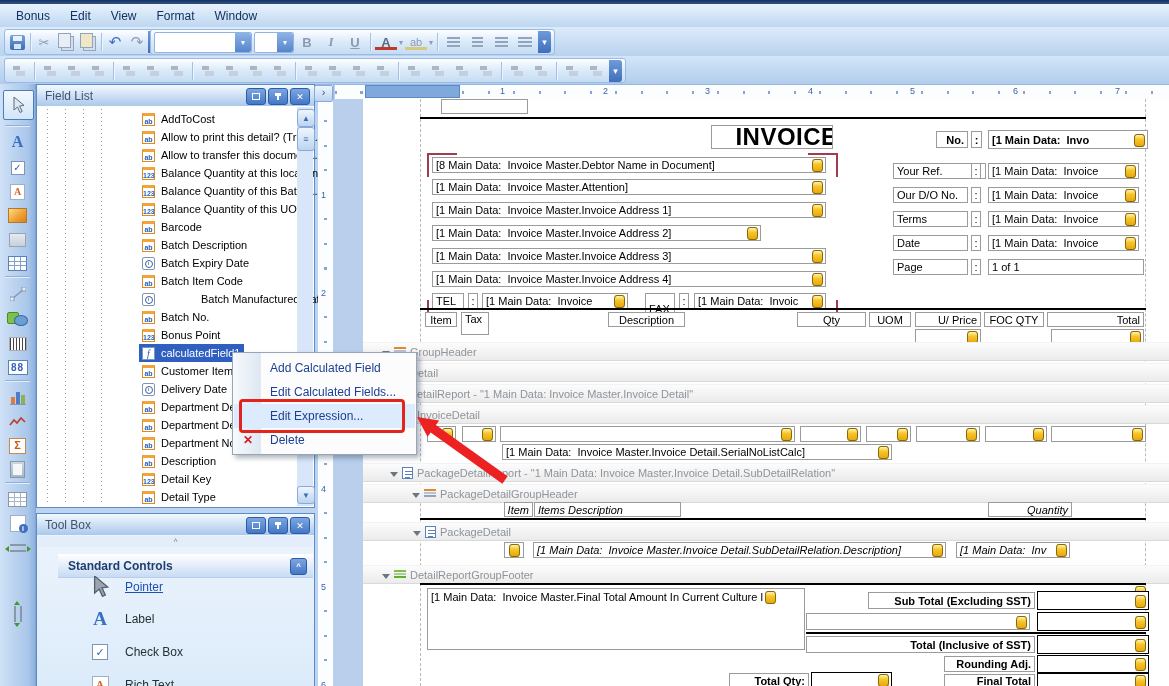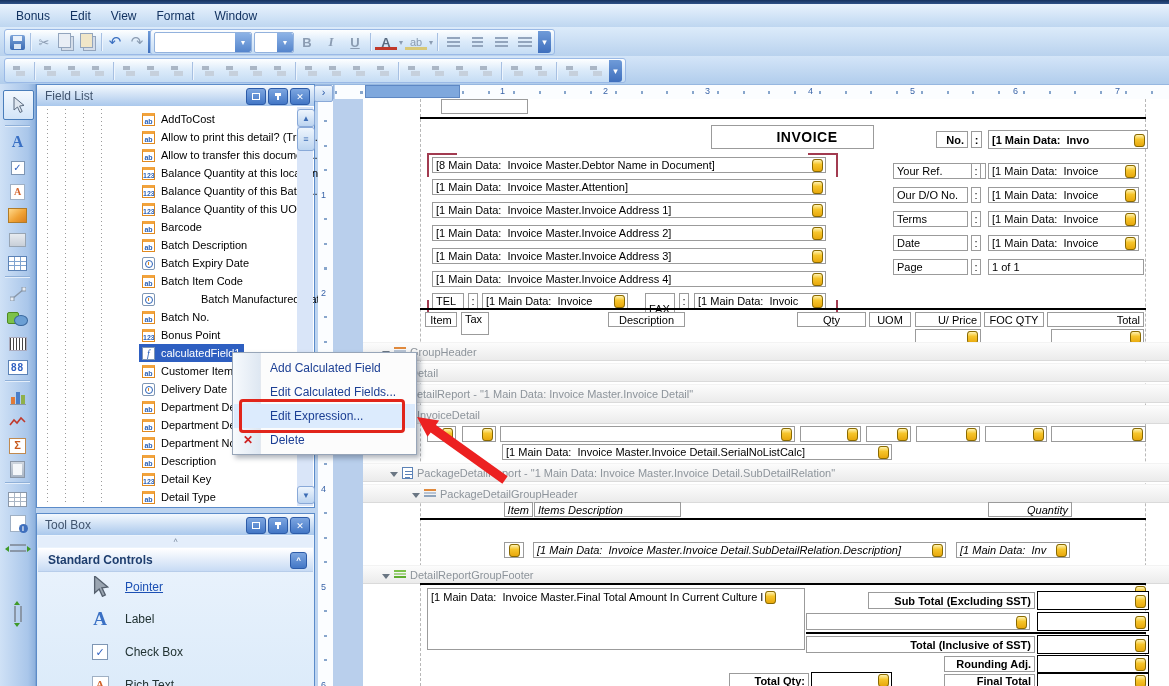--- a/index.html
+++ b/index.html
@@ -454,21 +454,21 @@
     <div class="pbtns">
       <span class="pbtn">
           <span class="sq"></span>
         </span>
       <span class="pbtn">
           <span class="pin"></span>
         </span>
       <span class="pbtn">✕</span>
     </div>
     <div style="position:absolute;left:1px;right:1px;top:22px;height:11px;background:#e4eefb;text-align:center;font-size:8px;color:#7b8ca1;line-height:10px;">˄</div>
-    <div class="tbxhead" style="top:34px;">
+    <div class="tbxhead" style="top:40px;margin-left:20px;">
       <span>Standard Controls</span>
       <span style="position:absolute;right:6px;top:3px;width:15px;height:15px;border:1px solid #2c5ba8;border-radius:3px;background:linear-gradient(#7da6e0,#4377c6);color:#fff;font-size:8px;text-align:center;line-height:14px;">˄</span>
     </div>
     <div class="tbx-item" style="top:62px;">
       <span class="tbx-ico">
           <svg width="17" height="21" viewBox="0 0 13 16">
             <polygon points="2,0 2,13 5.5,10 8,15.5 10.2,14.4 7.6,9 12,8.4" fill="#9aa5b1" stroke="#55606e" stroke-width="1"></polygon>
           </svg>
         </span>
       <span style="color:#1b50b4;text-decoration:underline;">Pointer</span>
@@ -512,30 +512,30 @@
     <span class="rnum" style="left:677px;top:1px;">6</span>
     <span class="rnum" style="left:779px;top:1px;">7</span>
   </div>
   <div class="abs" id="lmargin"></div>
   <div class="abs" id="page"></div>
   <div class="abs mline" style="left:420px;top:99px;height:587px;"></div>
   <div class="abs mline" style="left:1145px;top:99px;height:587px;"></div>
 
   <div class="pagebox" style="left:441px;top:99px;width:87px;height:15px;"></div>
   <div class="blk" style="left:420px;top:117px;width:726px;height:2px;"></div>
-  <div class="pagebox cal b" style="left:711px;top:125px;width:163px;height:24px;font-size:14px;letter-spacing:.5px;padding-left:32px;"><span>INVOICE</span></div>
+  <div class="pagebox cal b" style="left:711px;top:125px;width:122px;height:24px;font-size:24px;letter-spacing:.5px;padding-left:32px;"><span>INVOICE</span></div>
 
   <div class="pagebox b ral" style="left:936px;top:131px;width:32px;height:17px;"><span>No.</span></div>
   <div class="pagebox b cal" style="left:971px;top:131px;width:11px;height:17px;"><span>:</span></div>
   <div class="pagebox b" style="left:988px;top:130px;width:160px;height:19px;"><span>[1 Main Data:  Invo</span><span class="db dbr"></span></div>
 
   <div class="pagebox" style="left:432px;top:157px;width:394px;height:16px;"><span>[8 Main Data:  Invoice Master.Debtor Name in Document]</span><span class="db dbr"></span></div>
   <div class="pagebox" style="left:432px;top:179px;width:394px;height:16px;"><span>[1 Main Data:  Invoice Master.Attention]</span><span class="db dbr"></span></div>
   <div class="pagebox" style="left:432px;top:202px;width:394px;height:16px;"><span>[1 Main Data:  Invoice Master.Invoice Address 1]</span><span class="db dbr"></span></div>
-  <div class="pagebox" style="left:432px;top:225px;width:394px;height:16px;"><span>[1 Main Data:  Invoice Master.Invoice Address 2]</span><span class="db dbr"></span></div>
+  <div class="pagebox" style="left:432px;top:225px;width:329px;height:16px;"><span>[1 Main Data:  Invoice Master.Invoice Address 2]</span><span class="db dbr"></span></div>
   <div class="pagebox" style="left:432px;top:248px;width:394px;height:16px;"><span>[1 Main Data:  Invoice Master.Invoice Address 3]</span><span class="db dbr"></span></div>
   <div class="pagebox" style="left:432px;top:271px;width:394px;height:16px;"><span>[1 Main Data:  Invoice Master.Invoice Address 4]</span><span class="db dbr"></span></div>
 
   <div class="pagebox" style="left:432px;top:266px;width:0;height:0;border:none;"></div>
   <div class="pagebox" style="left:432px;top:266px;width:32px;height:16px;transform:translateY(27px);"><span>TEL</span></div>
   <div class="pagebox cal" style="left:468px;top:293px;width:10px;height:16px;"><span>:</span></div>
   <div class="pagebox" style="left:482px;top:293px;width:146px;height:16px;"><span>[1 Main Data:  Invoice</span><span class="db dbr"></span></div>
   <div class="pagebox" style="left:645px;top:293px;width:30px;height:32px;"><span>FAX</span></div>
   <div class="pagebox cal" style="left:679px;top:293px;width:10px;height:16px;"><span>:</span></div>
   <div class="pagebox" style="left:694px;top:293px;width:132px;height:16px;"><span>[1 Main Data:  Invoic</span><span class="db dbr"></span></div>
@@ -637,20 +637,27 @@
         </span>
         <span>PackageDetailGroupHeader</span>
       </span>
   </div>
 
   <div class="pagebox it ral" style="left:504px;top:502px;width:29px;height:15px;"><span>Item</span></div>
   <div class="pagebox it" style="left:534px;top:502px;width:147px;height:15px;"><span>Items Description</span></div>
   <div class="pagebox it ral" style="left:988px;top:502px;width:84px;height:15px;"><span>Quantity</span></div>
   <div class="blk" style="left:420px;top:518px;width:726px;height:2px;"></div>
 
+  <div class="strip" style="top:522px;">
+    <span class="stri" style="left:50px;">
+        <span class="tri"></span>
+        <span class="bandico"></span>
+        <span>PackageDetail</span>
+      </span>
+  </div>
 
   <div class="pagebox cal" style="left:504px;top:542px;width:20px;height:16px;"><span class="db"></span></div>
   <div class="pagebox it" style="left:533px;top:542px;width:413px;height:16px;"><span>[1 Main Data:  Invoice Master.Invoice Detail.SubDetailRelation.Description]</span><span class="db dbr"></span></div>
   <div class="pagebox it" style="left:956px;top:542px;width:114px;height:16px;"><span>[1 Main Data:  Inv</span><span class="db dbr"></span></div>
 
   <div class="strip" style="top:565px;">
     <span class="stri" style="left:19px;">
         <span class="tri"></span>
         <span class="gico">
           <i style="background:#7cc24a;"></i>

